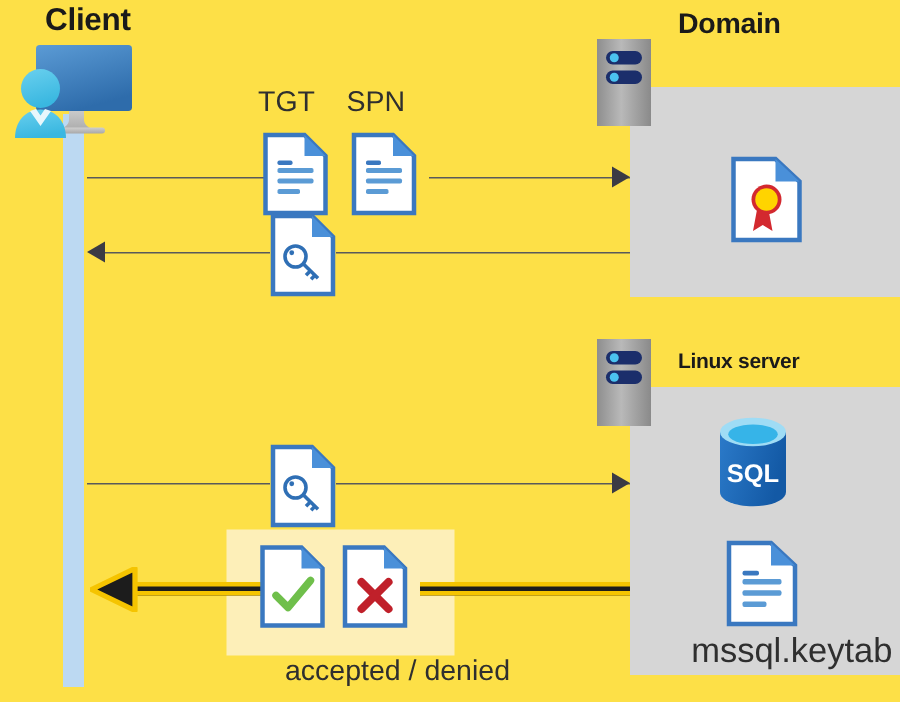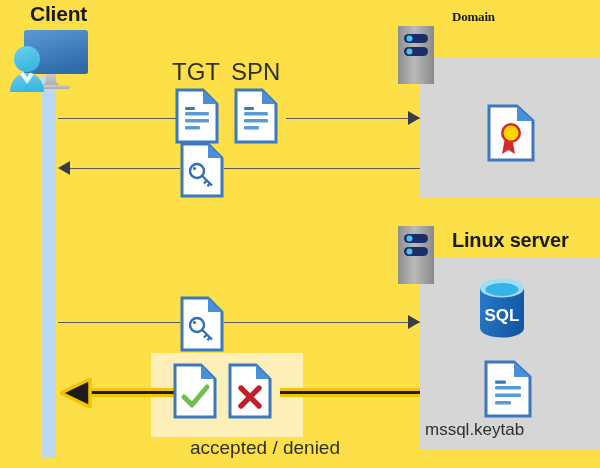--- a/index.html
+++ b/index.html
@@ -31,28 +31,27 @@
     font-weight: bold;
     color: #1a1a1a;
     letter-spacing: -0.2px;
   }
   #client-title {
     left: 30px; top: 2px;
     font-size: 21px;
   }
   #dc-title {
     left: 452px; top: 4px;
-    font-size: 13px;
+    font-size: 19px;
     line-height: 25px;
     width: 148px;
-    font-family: Liberation Serif, serif;
   }
   #lin-title {
     left: 452px; top: 228px;
-    font-size: 20px;
+    font-size: 14px;
     line-height: 25px;
     width: 148px;
   }
 
   
   #client-lifeline {
     left: 42px; top: 76px;
     width: 14px; height: 382px;
     background: #bcd9f2;
   }
@@ -123,37 +122,37 @@
   #doc-spn   { left: 234px; top: 88px; }
   #doc-key1  { left: 180px; top: 142px; }
   #doc-key2  { left: 180px; top: 296px; }
   #doc-ok    { left: 173px; top: 363px; }
   #doc-no    { left: 228px; top: 363px; }
   #doc-cert  { left: 487px; top: 104px; width: 48px; height: 58px; }
   #doc-keytab{ left: 484px; top: 360px; width: 48px; height: 58px; }
 
   
   .doc-label {
-    font-size: 24px;
+    font-size: 19px;
     color: #2f2f2f;
   }
   #label-tgt { left: 172px; top: 58px; }
   #label-spn { left: 231px; top: 58px; text-align: center; }
   #label-result {
     left: 140px; top: 437px;
     font-size: 19px;
     color: #2f2f2f;
     width: 200px;
     text-align: right;
   }
   #label-keytab {
     left: 425px; top: 420px;
     width: 170px;
-    text-align: left;
-    font-size: 17px;
+    text-align: right;
+    font-size: 23px;
     color: #2f2f2f;
   }
 
   
   #sql-icon { left: 473px; top: 277px; width: 58px; height: 62px; text-align: center; }
 </style>
 </head>
 <body>
 
 <div id="diagram">

